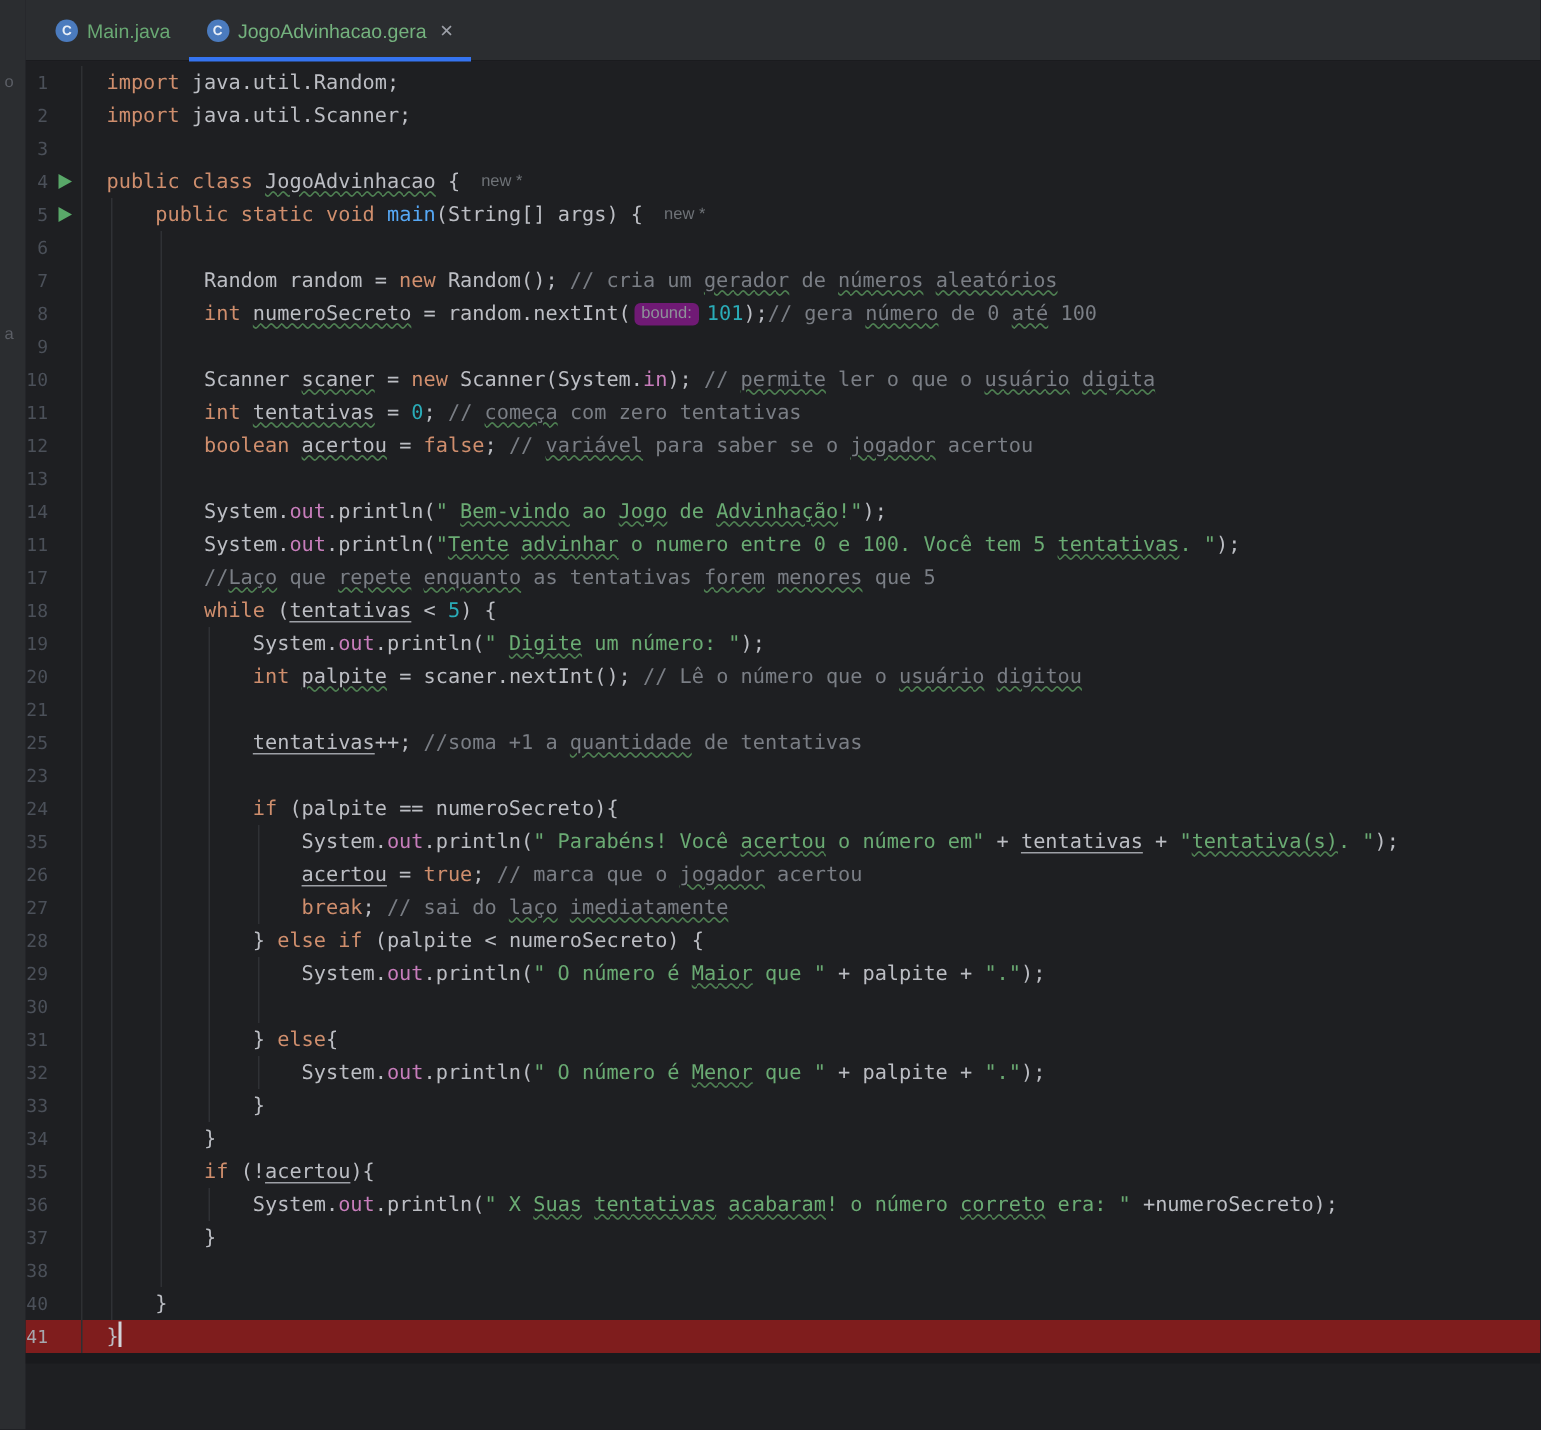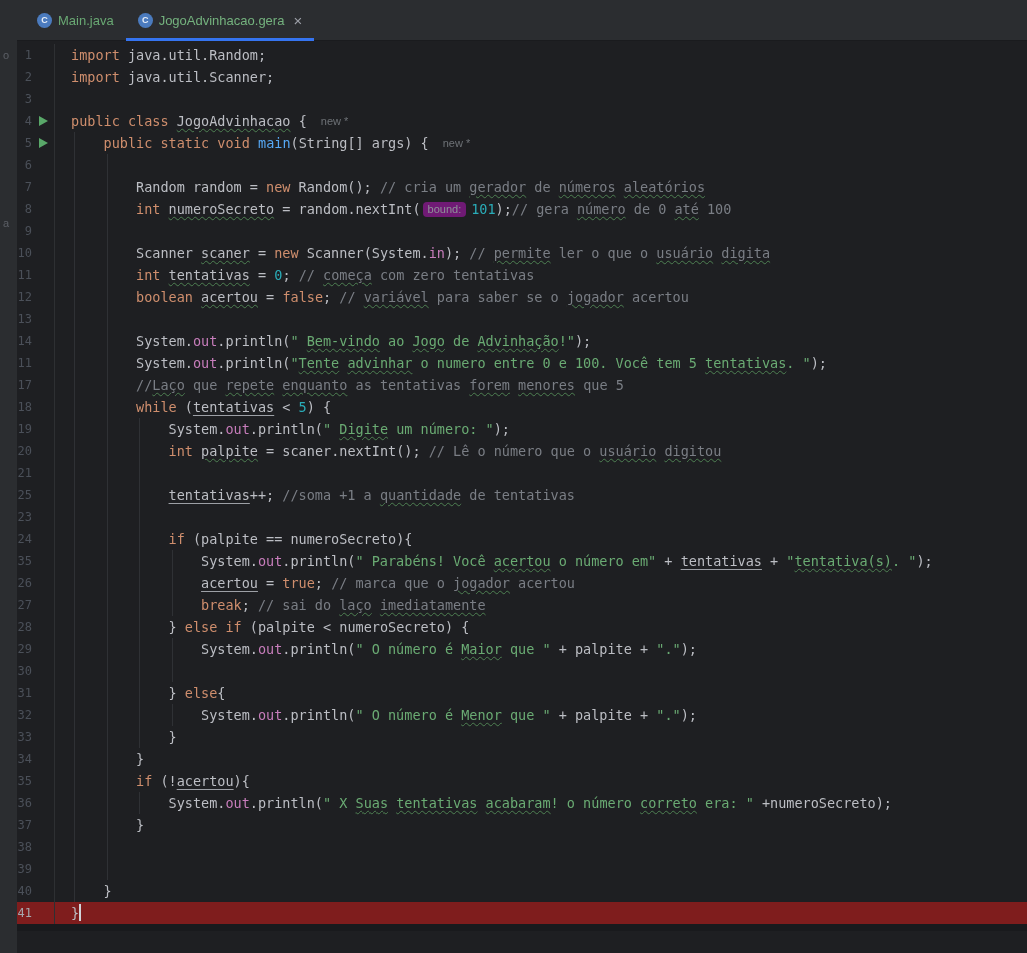--- a/index.html
+++ b/index.html
@@ -325,27 +325,20 @@
           </div>
           <div class="row">
             <div class="gutter">
               <span class="ln">38</span>
               <span class="runslot"></span>
             </div>
             <div class="code"><span class="guide" style="left: calc(0ch + 19px);"></span><span class="guide" style="left: calc(4ch + 19px);"></span></div>
           </div>
           <div class="row">
             <div class="gutter">
-              <span class="ln">39</span>
-              <span class="runslot"></span>
-            </div>
-            <div class="code"><span class="guide" style="left: calc(0ch + 19px);"></span><span class="guide" style="left: calc(4ch + 19px);"></span></div>
-          </div>
-          <div class="row">
-            <div class="gutter">
               <span class="ln">40</span>
               <span class="runslot"></span>
             </div>
             <div class="code"><span class="guide" style="left: calc(0ch + 19px);"></span><span class="tk pl">    }</span></div>
           </div>
           <div class="row cur">
             <div class="gutter">
               <span class="ln">41</span>
               <span class="runslot"></span>
             </div>

